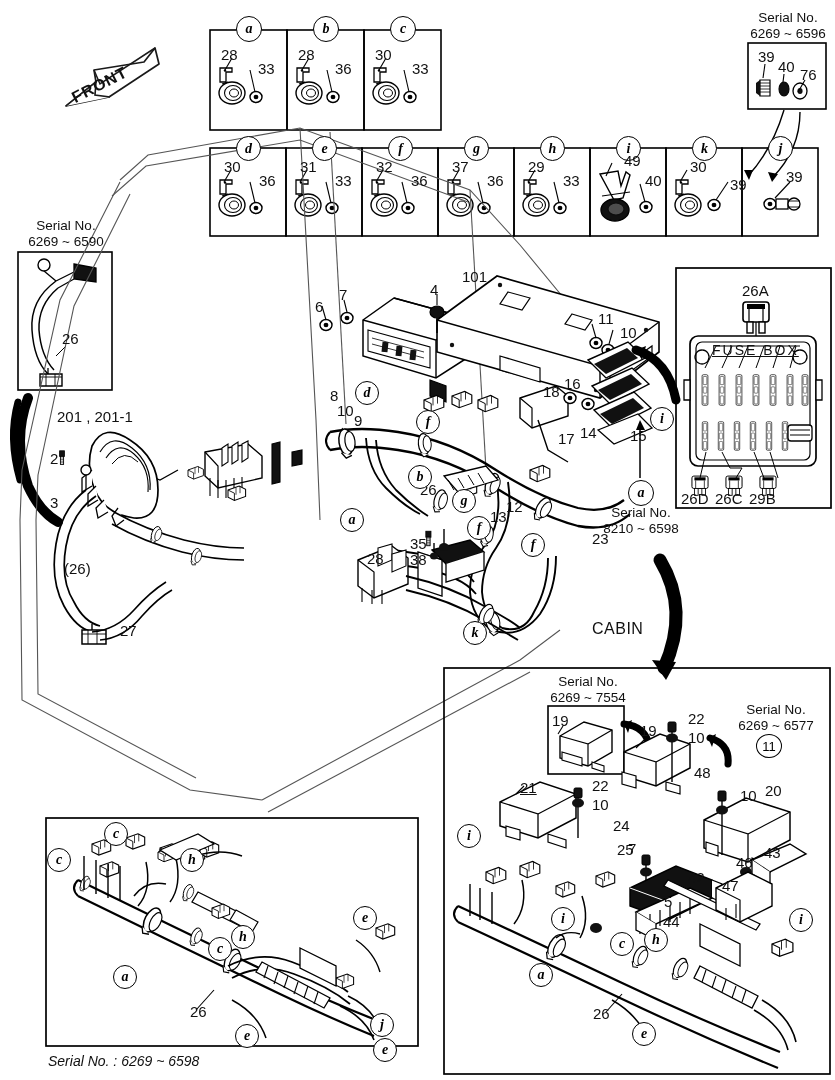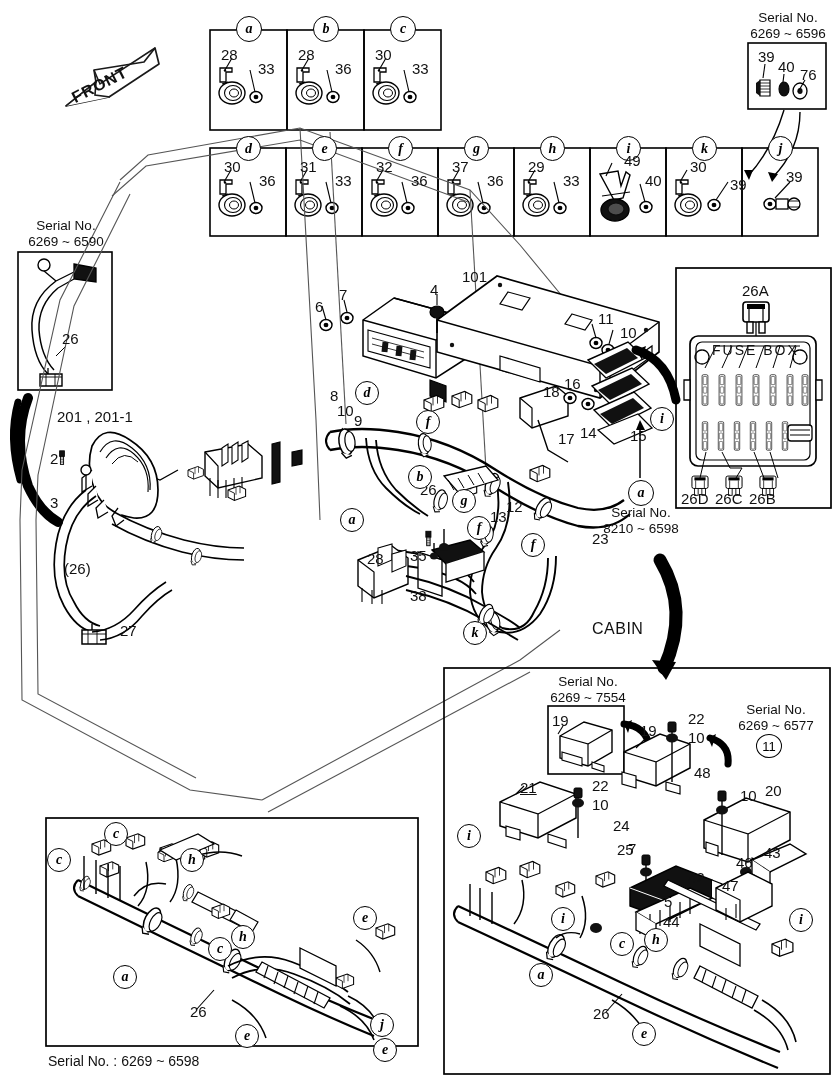--- a/index.html
+++ b/index.html
@@ -2,21 +2,21 @@
 <html><head>
 <meta charset="utf-8">
 <style>
   html,body{margin:0;padding:0;background:#fff;}
   body{width:835px;height:1080px;position:relative;overflow:hidden;
        font-family:"Liberation Sans",sans-serif;color:#000;}
   #sheet{position:absolute;left:0;top:0;width:835px;height:1080px;}
   svg{position:absolute;left:0;top:0;width:835px;height:1080px;}
   .lbl{position:absolute;font-family:"Liberation Sans",sans-serif;
        font-size:15px;color:#111;white-space:pre;line-height:1.18;}
-  .lbl.sm{font-size:13px;}
+  .lbl.sm{font-size:13px;text-decoration:underline;}
   .lbl.serial{font-size:13.5px;text-align:center;}
   .lbl.big{font-size:16px;}
   .cir{position:absolute;border:1.7px solid #000;border-radius:50%;
        background:#fff;display:flex;align-items:center;justify-content:center;
        font-size:14px;font-weight:bold;font-family:"Liberation Serif",serif;
        font-style:italic;}
   .cirw{position:absolute;border:1.7px solid #000;border-radius:50%;
        background:#fff;display:flex;align-items:center;justify-content:center;
        font-size:13px;font-family:"Liberation Sans",sans-serif;}
   .cabin{position:absolute;font-size:16px;letter-spacing:.5px;}
@@ -762,41 +762,41 @@
 <div class="lbl" style="left:543px;top:383px;">18</div>
 <div class="lbl" style="left:564px;top:375px;">16</div>
 <div class="lbl" style="left:558px;top:430px;">17</div>
 <div class="lbl" style="left:580px;top:424px;">14</div>
 <div class="lbl" style="left:630px;top:427px;">15</div>
 <div class="lbl" style="left:506px;top:498px;">12</div>
 <div class="lbl" style="left:490px;top:508px;">13</div>
 <div class="lbl" style="left:568px;top:530px;margin-left:24px;">23</div>
 <div class="lbl" style="left:420px;top:481px;">26</div>
 <div class="lbl" style="left:367px;top:550px;">28</div>
-<div class="lbl" style="left:410px;top:535px;margin-top:12px;">35</div>
-<div class="lbl" style="left:410px;top:551px;margin-top:36px;">38</div>
+<div class="lbl" style="left:410px;top:535px;">35</div>
+<div class="lbl" style="left:410px;top:551px;">38</div>
 
 <div class="cir" style="left:355px;top:381px;width:22px;height:22px;">d</div>
 <div class="cir" style="left:416px;top:410px;width:22px;height:22px;">f</div>
 <div class="cir" style="left:408px;top:465px;width:22px;height:22px;">b</div>
 <div class="cir" style="left:452px;top:489px;width:22px;height:22px;">g</div>
 <div class="cir" style="left:467px;top:516px;width:22px;height:22px;">f</div>
 <div class="cir" style="left:521px;top:533px;width:22px;height:22px;">f</div>
 <div class="cir" style="left:463px;top:621px;width:22px;height:22px;">k</div>
 <div class="cir" style="left:340px;top:508px;width:22px;height:22px;">a</div>
 <div class="cir" style="left:650px;top:407px;width:22px;height:22px;">i</div>
 <div class="cir" style="left:628px;top:480px;width:24px;height:24px;">a</div>
 <div class="lbl serial" style="left:596px;top:505px;width:90px;">Serial No.</div>
 <div class="lbl serial" style="left:596px;top:521px;width:90px;">8210 ~ 6598</div>
 
 <div class="lbl" style="left:742px;top:282px;">26A</div>
 <div class="lbl sm" style="left:712px;top:342px;letter-spacing:2px;font-size:14px;">FUSE BOX</div>
 <div class="lbl" style="left:681px;top:490px;">26D</div>
 <div class="lbl" style="left:715px;top:490px;">26C</div>
-<div class="lbl" style="left:749px;top:490px;">26B</div>
+<div class="lbl" style="left:749px;top:490px;">29B</div>
 
 <div class="lbl cabin" style="left:592px;top:620px;">CABIN</div>
 
 <div class="lbl serial" style="left:544px;top:674px;width:88px;">Serial No.</div>
 <div class="lbl serial" style="left:544px;top:690px;width:88px;">6269 ~ 7554</div>
 <div class="lbl" style="left:552px;top:712px;">19</div>
 <div class="lbl" style="left:640px;top:722px;">19</div>
 <div class="lbl" style="left:688px;top:710px;">22</div>
 <div class="lbl" style="left:688px;top:729px;">10</div>
 <div class="lbl serial" style="left:728px;top:702px;width:96px;">Serial No.</div>
@@ -832,15 +832,15 @@
 <div class="cir" style="left:180px;top:848px;width:22px;height:22px;">h</div>
 <div class="cir" style="left:231px;top:925px;width:22px;height:22px;">h</div>
 <div class="cir" style="left:208px;top:937px;width:22px;height:22px;">c</div>
 <div class="cir" style="left:113px;top:965px;width:22px;height:22px;">a</div>
 <div class="cir" style="left:353px;top:906px;width:22px;height:22px;">e</div>
 <div class="cir" style="left:235px;top:1024px;width:22px;height:22px;">e</div>
 <div class="cir" style="left:373px;top:1038px;width:22px;height:22px;">e</div>
 <div class="cir" style="left:370px;top:1013px;width:22px;height:22px;">j</div>
 <div class="lbl" style="left:190px;top:1003px;">26</div>
 
-<div class="lbl" style="left:48px;top:1053px;font-size:14px;">Serial No. : 6269 ~ 6598</div>
+<div class="lbl" style="left:48px;top:1053px;font-size:14px;font-style:italic;">Serial No. : 6269 ~ 6598</div>
 
 </div>
 
 </body></html>

